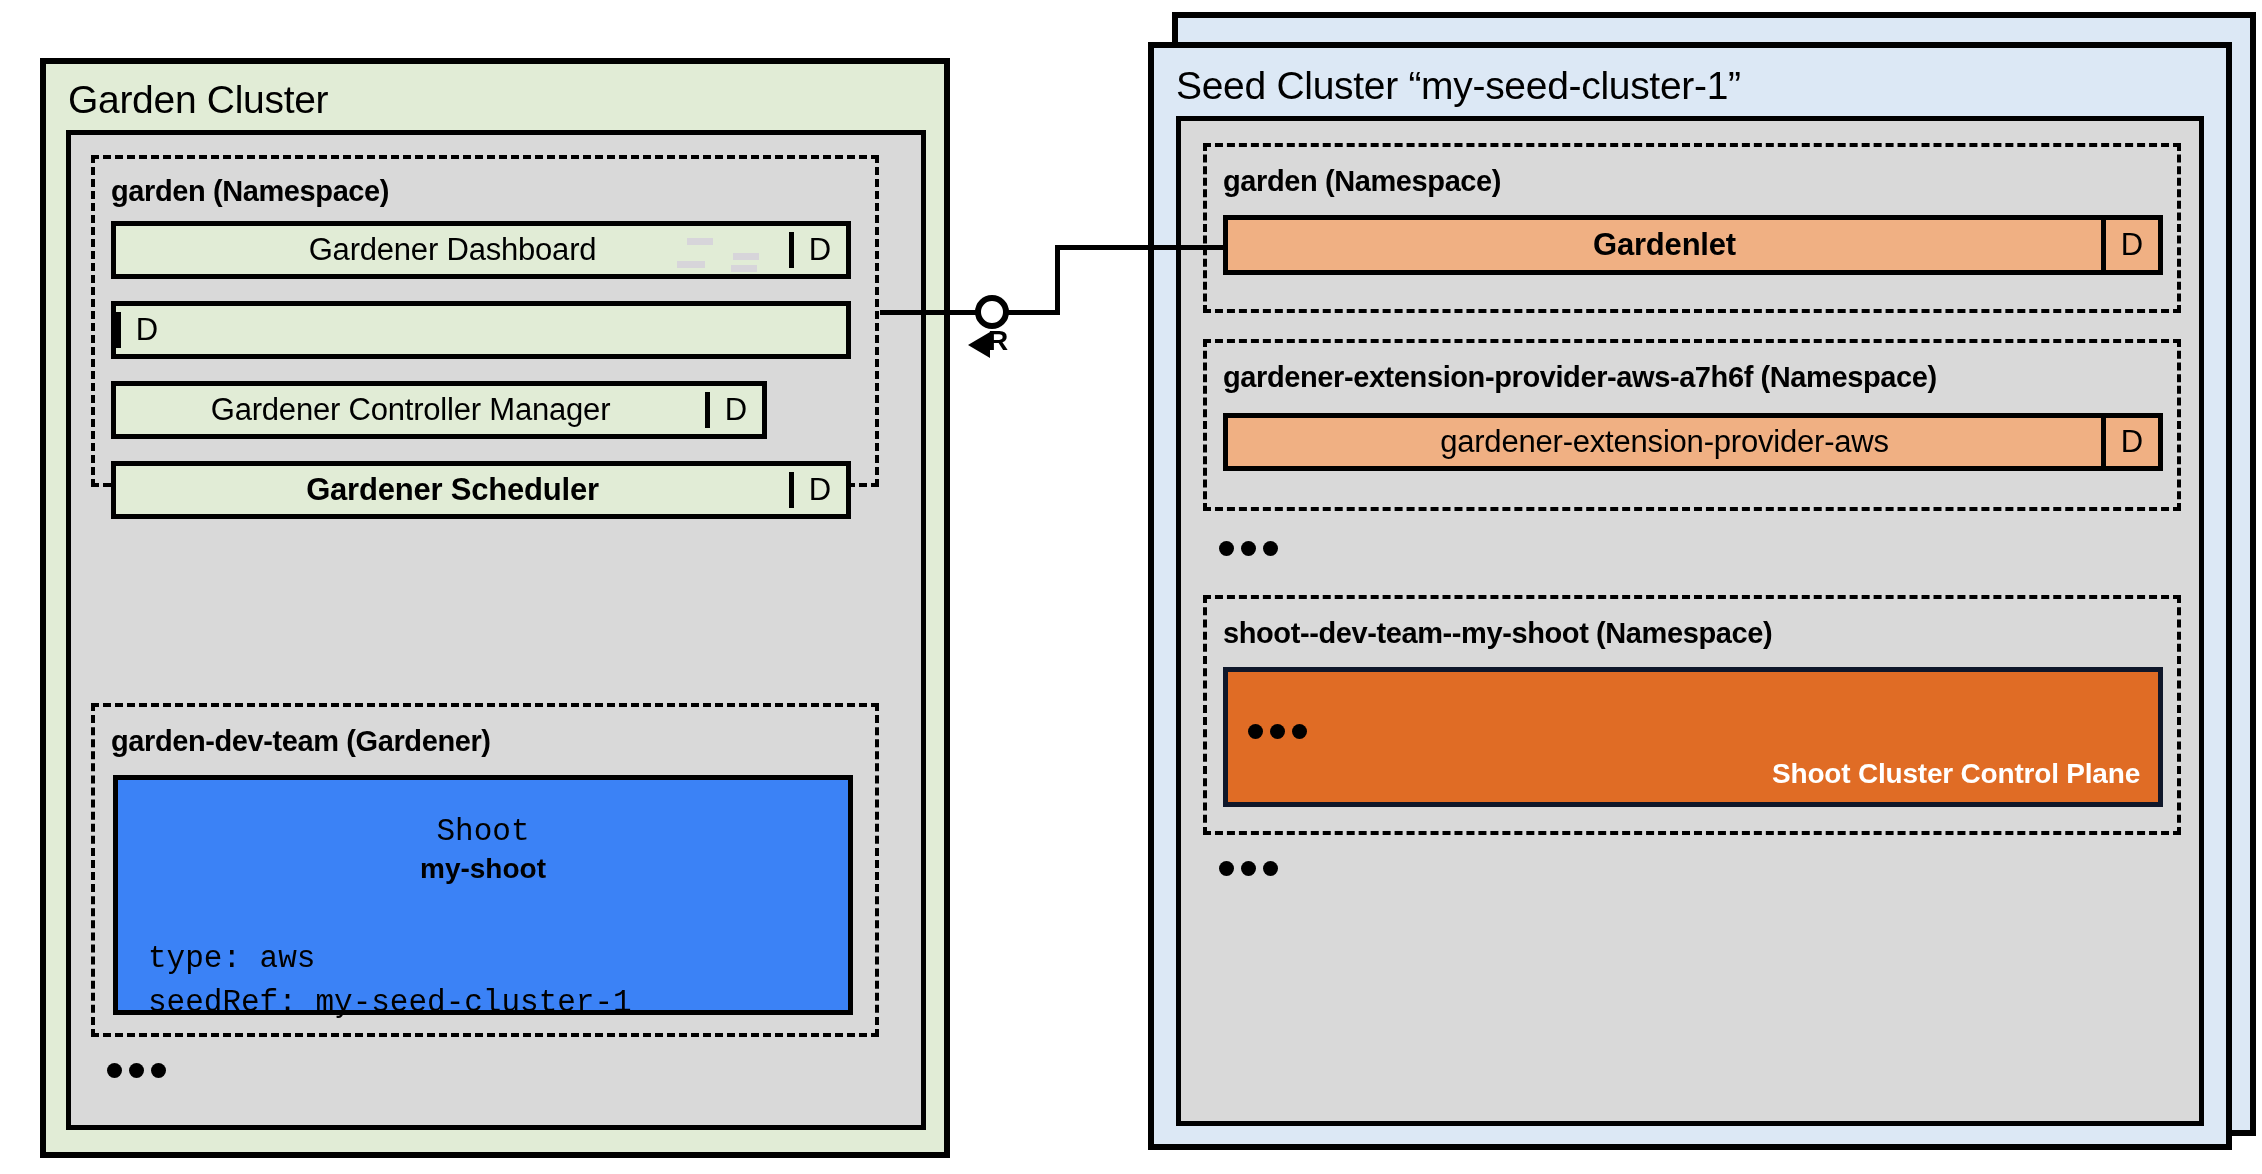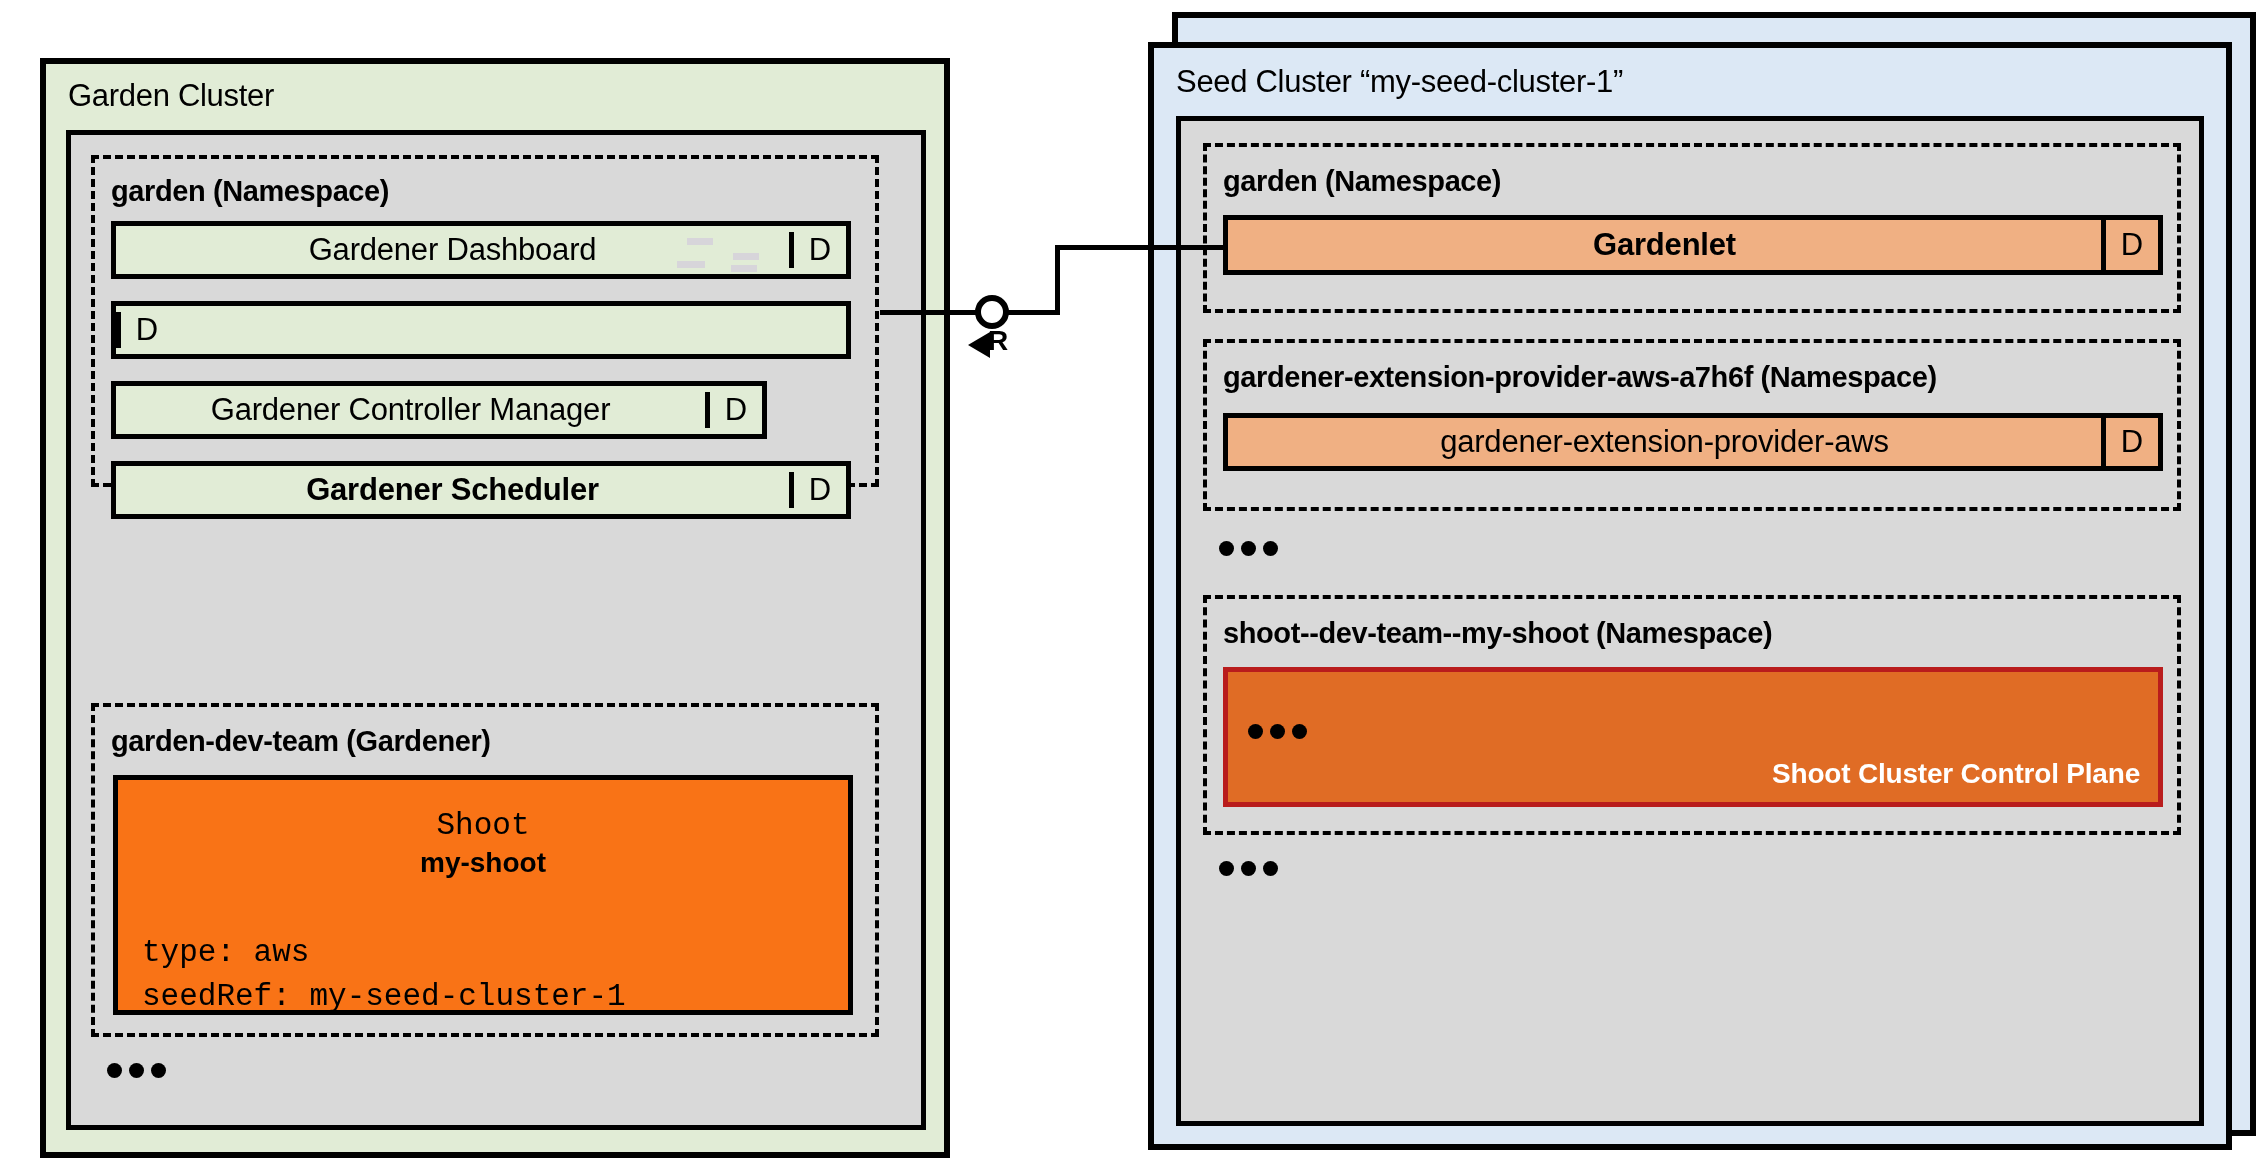--- a/index.html
+++ b/index.html
@@ -30,21 +30,21 @@
     background: #dce8f5;
     border: 6px solid #000000;
   }
   .cluster-blue-back {
     background: #dce8f5;
     border: 6px solid #000000;
   }
 
   .cluster-title {
     position: absolute;
-    font-size: 31px;
+    font-size: 39px;
     font-weight: 400;
     color: #000000;
     letter-spacing: -0.3px;
     white-space: nowrap;
     font-family: "Liberation Sans", sans-serif;
   }
 
   
   .gray-area {
     background: #d9d9d9;
@@ -102,24 +102,24 @@
 
   
   .ghost-mark {
     position: absolute;
     background: #d5d1da;
     opacity: 0.85;
   }
 
   
   .shoot-card {
-    background: #f97316;
+    background: #3b82f6;
     border: 5px solid #000000;
     box-sizing: border-box;
-    padding: 10px;
+    padding: 16px;
   }
   .shoot-kind {
     text-align: center;
     font-family: "Liberation Mono", monospace;
     font-size: 31px;
     color: #000000;
   }
   .shoot-name {
     text-align: center;
     font-family: "Liberation Sans", sans-serif;
@@ -131,21 +131,21 @@
     font-family: "Liberation Mono", monospace;
     font-size: 31px;
     color: #000000;
     white-space: pre;
     line-height: 1.28;
   }
 
   
   .controlplane {
     background: #e06c25;
-    border: 5px solid #b91c1c;
+    border: 5px solid #0f172a;
     box-sizing: border-box;
     position: relative;
   }
   .cp-label {
     position: absolute;
     right: 18px;
     bottom: 12px;
     color: #ffffff;
     font-weight: bold;
     font-size: 28px;

